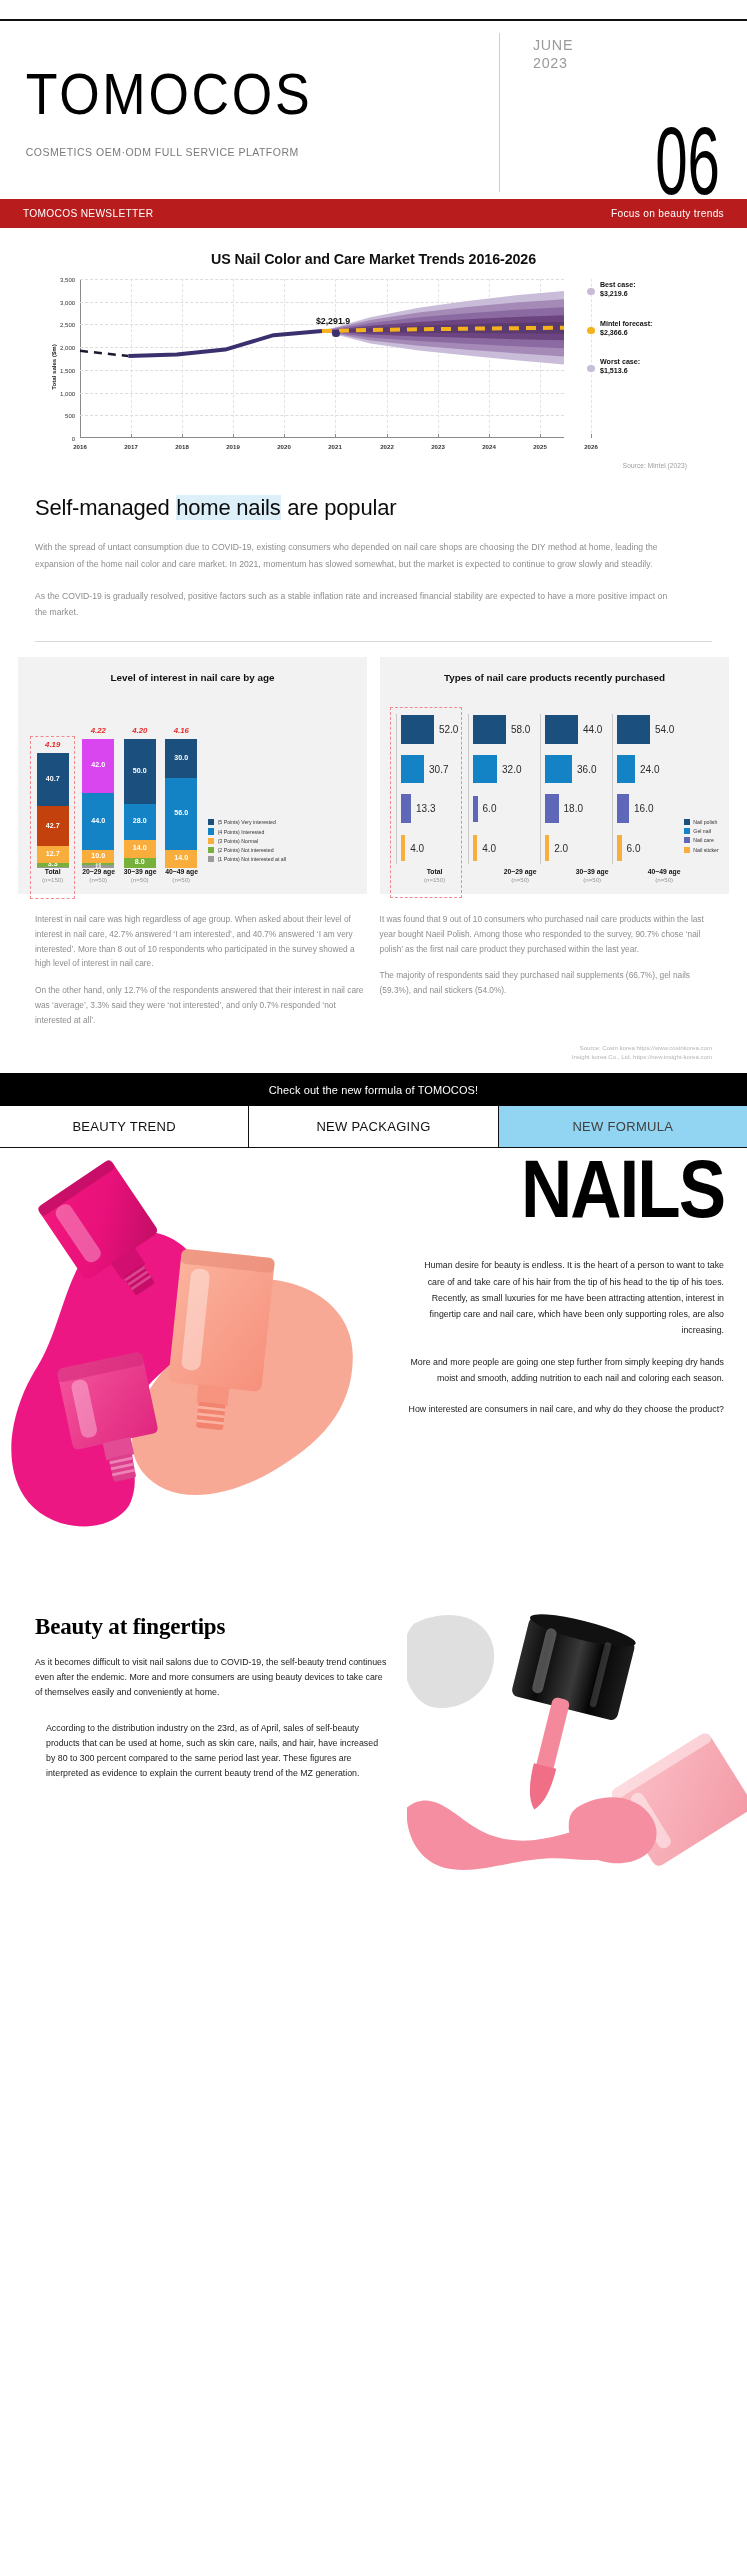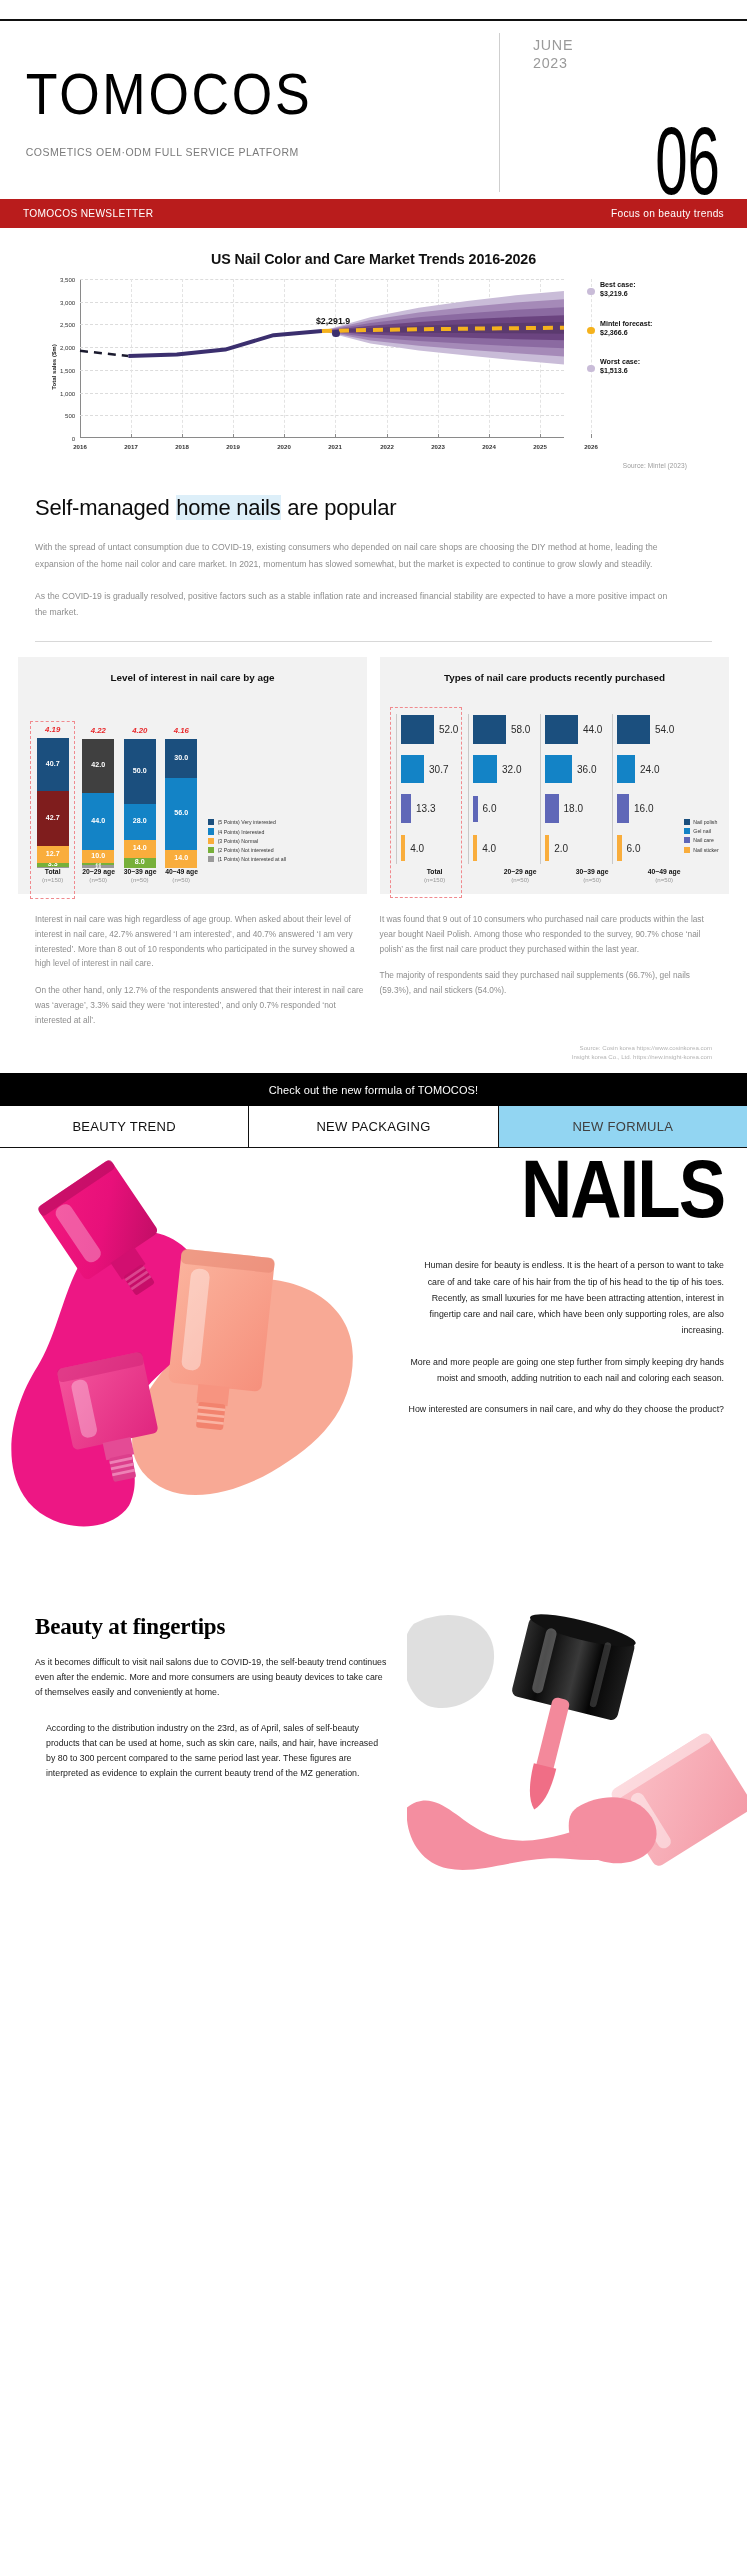--- a/index.html
+++ b/index.html
@@ -326,33 +326,33 @@
 
     <div class="panel">
       <div class="panel-title">Level of interest in nail care by age</div>
       <div class="stack-chart" id="stack-chart">
           <div class="stack-group">
             <div class="hl-box"></div>
             <div class="stack-col">
               <div class="stack-avg">4.19</div>
               <div class="stack-bars">
                 <div class="seg" style="height: 53px; background: rgb(27, 79, 126);">40.7</div>
-                <div class="seg" style="height: 55px; background: #7f1d1d;">42.7</div>
+                <div class="seg" style="height: 40px; background: #c2410c;">42.7</div>
                 <div class="seg" style="height: 16.4px; background: rgb(249, 173, 60);">12.7</div>
                 <div class="seg" style="height: 4.3px; background: rgb(119, 176, 58);">3.3</div>
                 <div class="seg tiny" style="height: 0.9px; background: rgb(154, 154, 154);"></div>
               </div>
             </div>
             <div class="leader-note" style="left: 53px; bottom: 2.7px;">0.7</div>
           </div>
           <div class="stack-group">
             <div class="stack-col">
               <div class="stack-avg">4.22</div>
               <div class="stack-bars">
-                <div class="seg" style="height: 54px; background: #404040;">42.0</div>
+                <div class="seg" style="height: 54px; background: #d946ef;">42.0</div>
                 <div class="seg" style="height: 57px; background: rgb(19, 131, 198);">44.0</div>
                 <div class="seg" style="height: 13px; background: rgb(249, 173, 60);">10.0</div>
                 <div class="seg tiny" style="height: 2.6px; background: rgb(119, 176, 58);">2.0</div>
                 <div class="seg tiny" style="height: 2.6px; background: rgb(154, 154, 154);">2.0</div>
               </div>
             </div>
             <div class="stack-col">
               <div class="stack-avg">4.20</div>
               <div class="stack-bars">
                 <div class="seg" style="height: 65px; background: rgb(27, 79, 126);">50.0</div>

